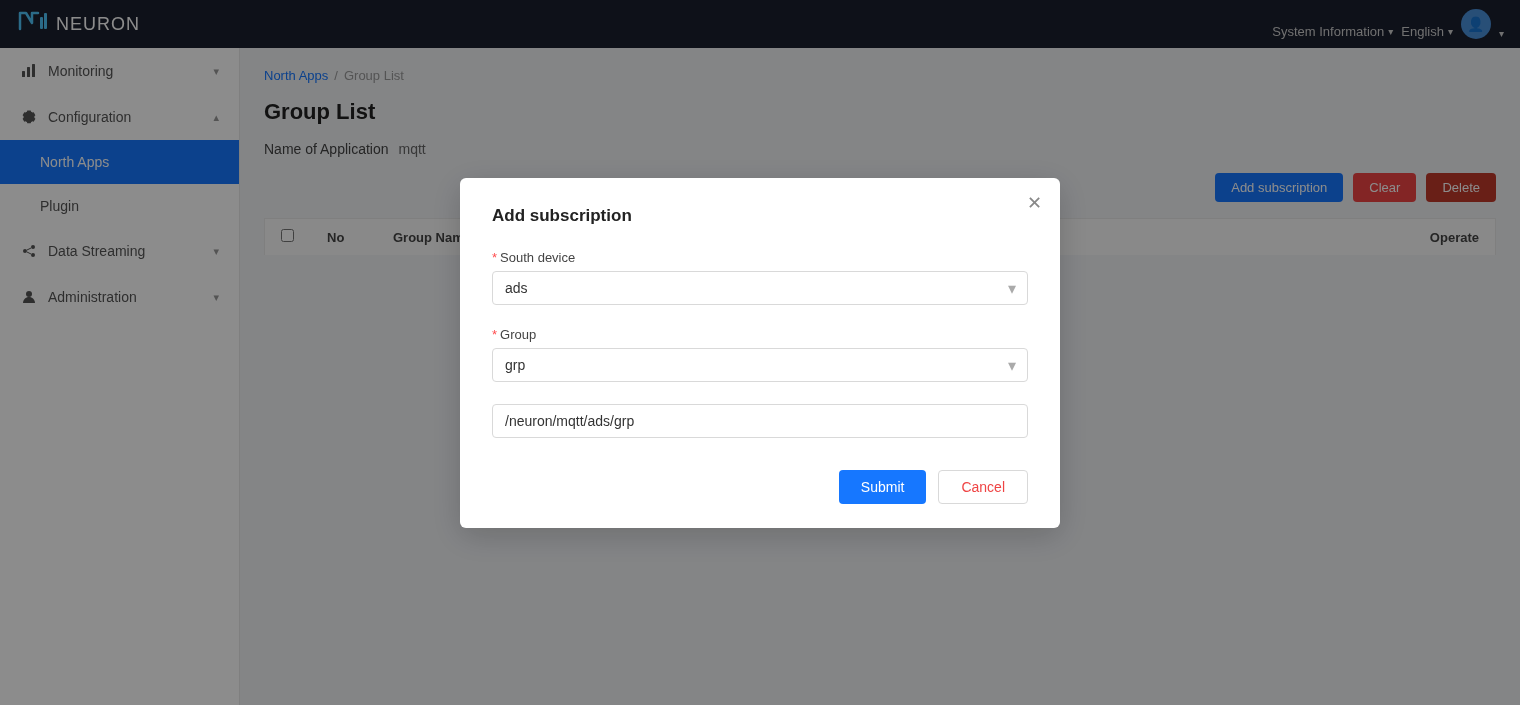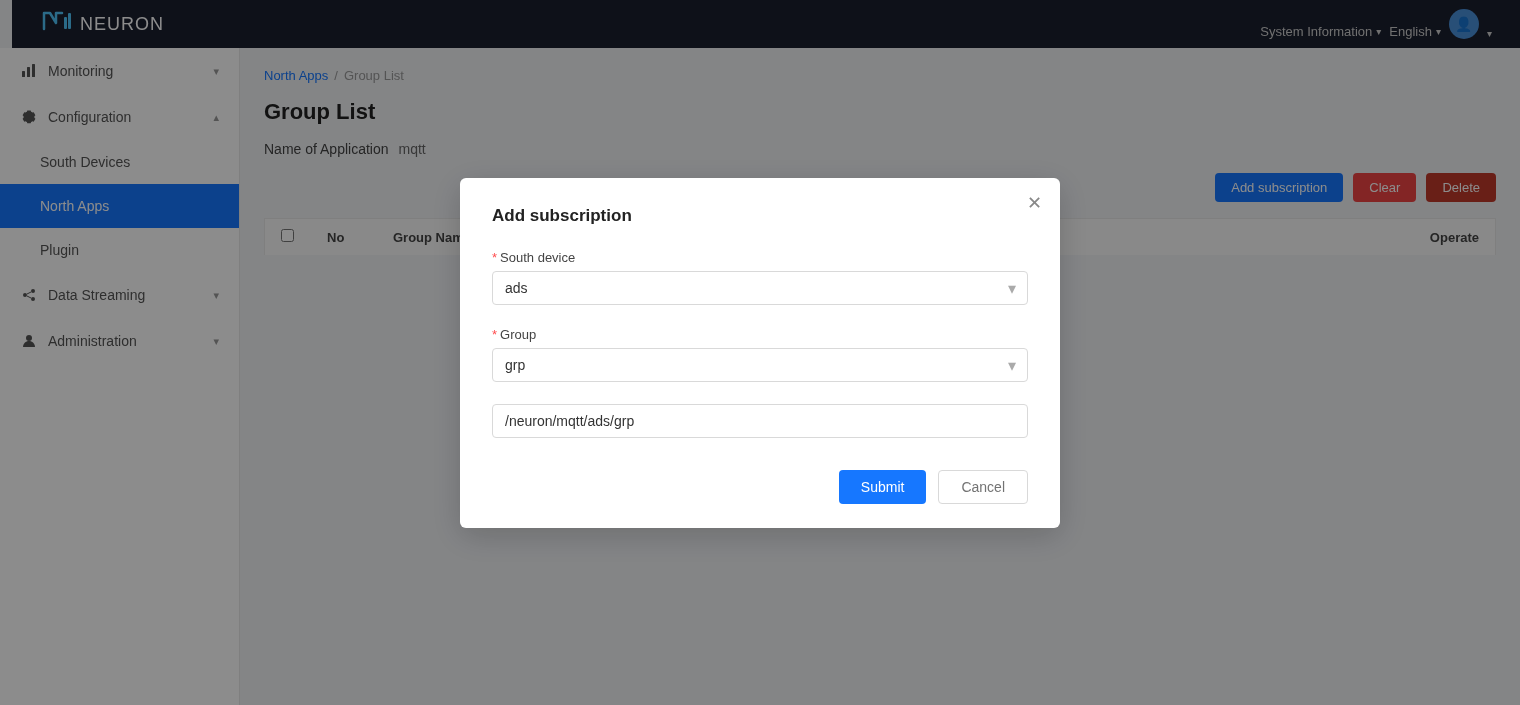--- a/index.html
+++ b/index.html
@@ -5,23 +5,23 @@
     * { box-sizing: border-box; margin: 0; padding: 0; }
     body { font-family: -apple-system, BlinkMacSystemFont, 'Segoe UI', Arial, sans-serif; background: #f0f2f5; height: 705px; overflow: hidden; }
 
     
     .topnav {
       background: #1a1f2e;
       height: 48px;
       display: flex;
       align-items: center;
       justify-content: space-between;
-      padding: 0 28px;
+      padding: 0 16px;
       position: fixed;
-      top: 0; left: 12px; right: 0;
+      top: 0; left: 0; right: 0;
       z-index: 100;
     }
     .topnav-left {
       display: flex;
       align-items: center;
       gap: 8px;
     }
     .logo-icon {
       color: #4fc3f7;
       font-size: 22px;
@@ -248,21 +248,21 @@
       background: #1677ff;
       color: white;
       border: none;
       padding: 8px 22px;
       border-radius: 4px;
       font-size: 14px;
       cursor: pointer;
     }
     .btn-cancel {
       background: #fff;
-      color: #737373;
+      color: #ef4444;
       border: 1px solid #d9d9d9;
       padding: 8px 22px;
       border-radius: 4px;
       font-size: 14px;
       cursor: pointer;
     }
   </style>
 </head>
 <body>
 
@@ -309,23 +309,20 @@
     </div>
     <div class="sidebar-item">
       <span class="icon">
         <svg width="16" height="16" viewBox="0 0 16 16" fill="currentColor">
             <path d="M8 10.5a2.5 2.5 0 100-5 2.5 2.5 0 000 5zm0-1a1.5 1.5 0 110-3 1.5 1.5 0 010 3z"></path>
             <path d="M6.3 1.5l-.4 1.3a5 5 0 00-1.3.75l-1.3-.4-1.7 3 1 1a5 5 0 000 1.5l-1 1 1.7 3 1.3-.4a5 5 0 001.3.75l.4 1.3h3.4l.4-1.3a5 5 0 001.3-.75l1.3.4 1.7-3-1-1a5 5 0 000-1.5l1-1-1.7-3-1.3.4a5 5 0 00-1.3-.75l-.4-1.3H6.3z"></path>
           </svg>
       </span>
       <span class="label">Configuration</span>
       <span class="arrow">▴</span>
-    </div>
-    <div class="sidebar-item" style="padding-left:40px;">
-      <span class="label">South Devices</span>
     </div>
     <div class="sidebar-item active" style="padding-left:40px;">
       <span class="label">North Apps</span>
     </div>
     <div class="sidebar-item" style="padding-left:40px;">
       <span class="label">Plugin</span>
     </div>
     <div class="sidebar-item">
       <span class="icon">
         <svg width="16" height="16" viewBox="0 0 16 16" fill="currentColor">

